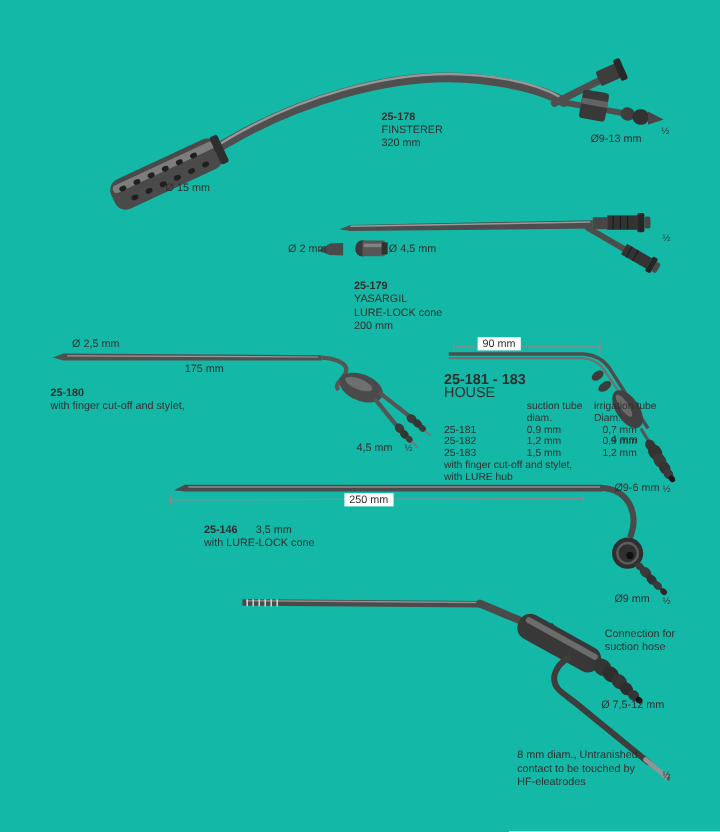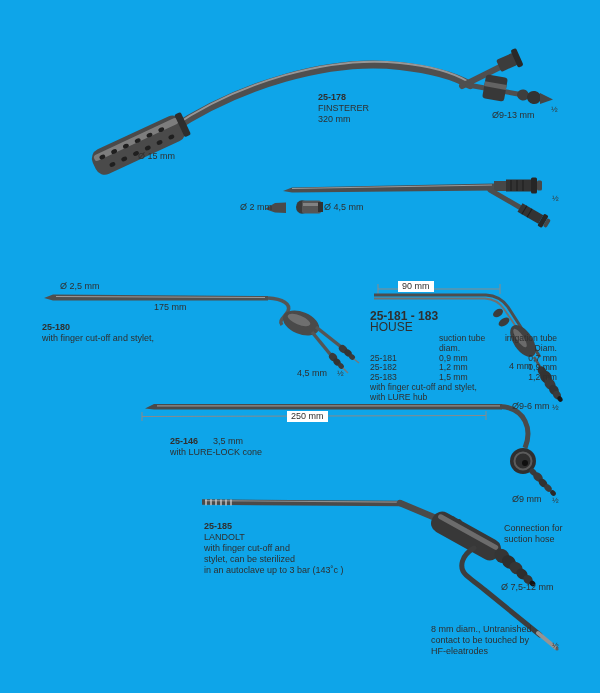--- a/index.html
+++ b/index.html
@@ -1,32 +1,32 @@
 <!DOCTYPE html>
 <html><head>
 <meta charset="utf-8">
 <style>
   * { margin:0; padding:0; box-sizing:border-box; }
   html,body { background:#ffffff; }
   body { width:600px; height:693px; font-family:"Liberation Sans", sans-serif; }
-  .page { position:relative; width:600px; height:693px; background:#0ea5e9; overflow:hidden; }
+  .page { position:relative; width:600px; height:693px; background:#14b8a6; overflow:hidden; }
   svg.drawings { position:absolute; left:0; top:0; }
   .lbl { position:absolute; font-size:9px; line-height:11px; color:#2f2f2f; white-space:nowrap; }
   .b { font-weight:bold; }
   .dim { background:#fff; padding:0 4px; }
   .half { font-size:8px; color:#3a3a3a; }
   .block div { white-space:nowrap; }
   
   .house-block { position:absolute; left:370px; top:311px; color:#2f2f2f; }
   .house-block .hline { font-size:12px; line-height:10.5px; }
   .htbl { font-size:8.6px; line-height:9.8px; margin-top:2px; }
   .htbl .row { display:flex; }
   .htbl .c1 { width:33px; font-weight:normal; }
   .htbl .c2 { width:56px;margin-left:36px; }
-  .htbl .c3 { width:62px;text-align:right; }
+  .htbl .c3 { width:62px; }
   .htbl .hdr .c3 div, .htbl .hdr .c2 div { white-space:nowrap; }
   .htbl .val3 { padding-left:7px; }
   .hdesc { font-size:8.6px; line-height:9.8px; }
 </style>
 </head>
 <body>
 
 <div class="page">
 
   <svg class="drawings" width="600" height="693" viewBox="0 0 600 693">
@@ -177,20 +177,26 @@
     <div class="b">25-178</div>
     <div>FINSTERER</div>
     <div>320 mm</div>
   </div>
   <div class="lbl" style="left:138px; top:151px;">Ø 15 mm</div>
   <div class="lbl" style="left:492px; top:110px;">Ø9-13 mm</div>
   <div class="lbl half" style="left:551px; top:104px;">½</div>
 
   <div class="lbl" style="left:240px; top:202px;">Ø 2 mm</div>
   <div class="lbl" style="left:324px; top:202px;">Ø 4,5 mm</div>
+  <div class="lbl block" style="left:295px; top:233px;">
+    <div class="b">25-179</div>
+    <div>YASARGIL</div>
+    <div>LURE-LOCK cone</div>
+    <div>200 mm</div>
+  </div>
   <div class="lbl half" style="left:552px; top:193px;">½</div>
 
   <div class="lbl" style="left:60px; top:281px;">Ø 2,5 mm</div>
   <div class="lbl" style="left:154px; top:302px;">175 mm</div>
   <div class="lbl block" style="left:42px; top:322px;">
     <div class="b">25-180</div>
     <div>with finger cut-off and stylet,</div>
   </div>
   <div class="lbl" style="left:297px; top:368px;text-align:center;">4,5 mm</div>
   <div class="lbl half" style="left:337px; top:368px;">½</div>
@@ -237,27 +243,20 @@
   <div class="lbl dim" style="left:287px; top:411px;">250 mm</div>
   <div class="lbl" style="left:170px; top:436px;">
     <span class="b">25-146</span>
     <span style="display:inline-block; width:10px;"></span>
     <span>3,5 mm</span>
   </div>
   <div class="lbl" style="left:170px; top:447px;">with LURE-LOCK cone</div>
   <div class="lbl" style="left:512px; top:494px;text-align:center;">Ø9 mm</div>
   <div class="lbl half" style="left:552px; top:495px;">½</div>
 
-  <div class="lbl block" style="left:204px; top:521px;">
-    <div class="b">25-185</div>
-    <div>LANDOLT</div>
-    <div>with finger cut-off and</div>
-    <div>stylet, can be sterilized</div>
-    <div>in an autoclave up to 3 bar (143˚c )</div>
-  </div>
   <div class="lbl block" style="left:504px; top:523px;">
     <div>Connection for</div>
     <div>suction hose</div>
   </div>
   <div class="lbl" style="left:501px; top:582px;">Ø 7,5-12 mm</div>
   <div class="lbl block" style="left:431px; top:624px;">
     <div>8 mm diam., Untranished</div>
     <div>contact to be touched by</div>
     <div>HF-eleatrodes</div>
   </div>

